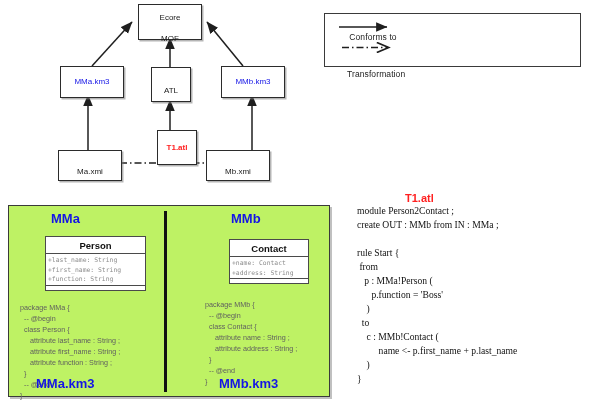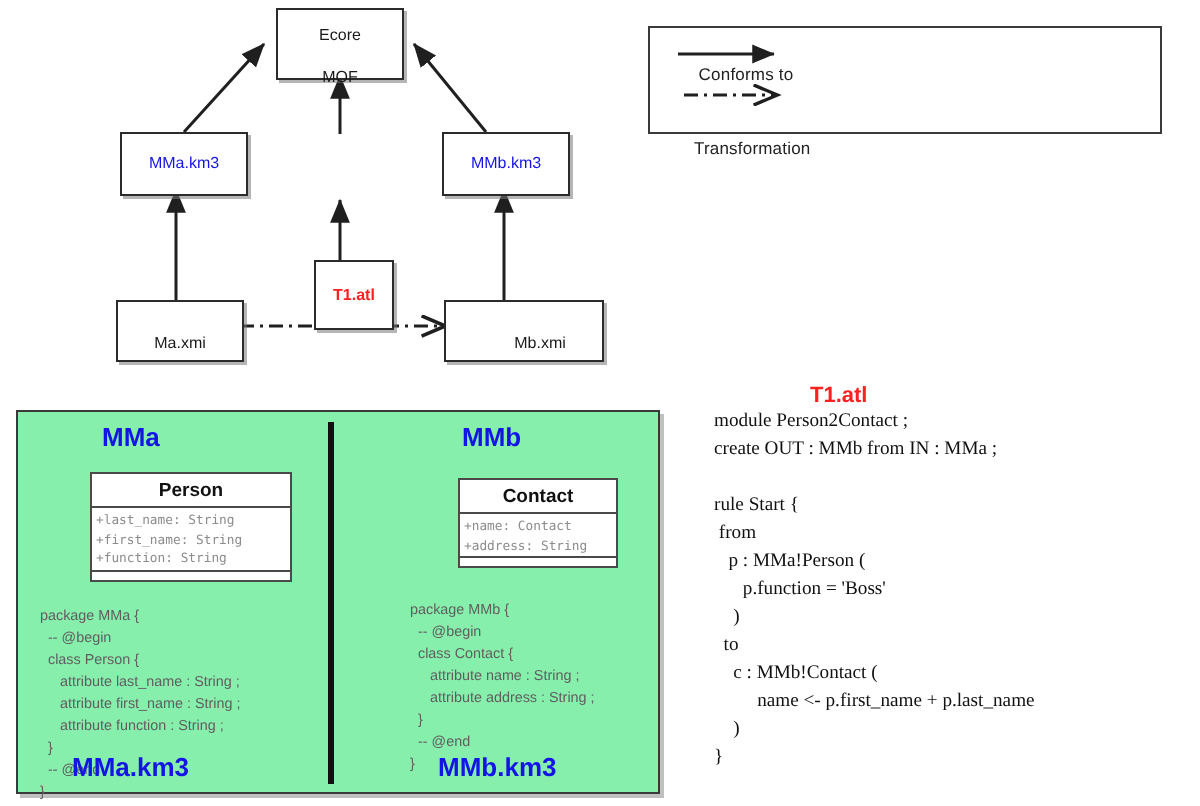--- a/index.html
+++ b/index.html
@@ -25,21 +25,21 @@
   .legend{
     position:absolute;left:324px;top:13px;width:255px;height:52px;
     border:1.4px solid #3a3a3a;background:#fff;
   }
   .legend-row{position:absolute;display:flex;align-items:center;flex-direction:column;}
   .legend-label{font-size:8.5px;color:#222;margin-left:10px;letter-spacing:.1px;}
 
   
   .panel{
     position:absolute;left:8px;top:205px;width:320px;height:190px;
-    border:1.4px solid #3a3a3a;background:#86efac;
+    border:1.4px solid #3a3a3a;background:#bef264;
     box-shadow:2px 2px 0 rgba(130,130,130,.5);
   }
   .divider{position:absolute;left:155px;top:5px;width:3px;height:181px;background:#111;}
 
   .mm-title{position:absolute;font-weight:bold;font-size:13px;color:#1414e6;}
   .mm-foot{position:absolute;font-weight:bold;font-size:13px;color:#1414e6;}
 
   
   .uml{position:absolute;border:1.3px solid #4a4a4a;background:#fff;margin-left:15px;}
   .uml-name{
@@ -96,34 +96,37 @@
 
   <div class="dbox" style="left:138px;top:4px;width:62px;height:34px;flex-direction:column;">
     <span class="black" style="font-size:8px;">Ecore</span>
     <span class="black" style="font-size:8px;">MOF</span>
   </div>
 
   <div class="dbox" style="left:60px;top:66px;width:62px;height:30px;">
     <span class="blue" style="font-size:8px;">MMa.km3</span>
   </div>
 
+  <div class="dbox" style="left:151px;top:67px;width:38px;height:33px;">
+    <span class="black" style="font-size:8px;">ATL</span>
+  </div>
 
   <div class="dbox" style="left:221px;top:66px;width:62px;height:30px;">
     <span class="blue" style="font-size:8px;">MMb.km3</span>
   </div>
 
   <div class="dbox" style="left:157px;top:130px;width:38px;height:33px;">
     <span class="red" style="font-size:8px;font-weight:bold;">T1.atl</span>
   </div>
 
   <div class="dbox" style="left:58px;top:150px;width:62px;height:29px;">
     <span class="black" style="font-size:8px;">Ma.xmi</span>
   </div>
 
-  <div class="dbox" style="left:222px;top:150px;width:62px;height:29px;padding-left:16px;">
+  <div class="dbox" style="left:206px;top:150px;width:62px;height:29px;">
     <span class="black" style="font-size:8px;">Mb.xmi</span>
   </div>
 </div>
 
 <div class="legend">
   <div class="legend-row" style="left:12px;top:8px;">
     <svg width="62" height="10">
       <defs>
         <marker id="lgA" markerWidth="8" markerHeight="8" refX="6.8" refY="3" orient="auto" markerUnits="strokeWidth">
           <path d="M0,0 L7,3 L0,6 z" fill="#1f1f1f"></path>

